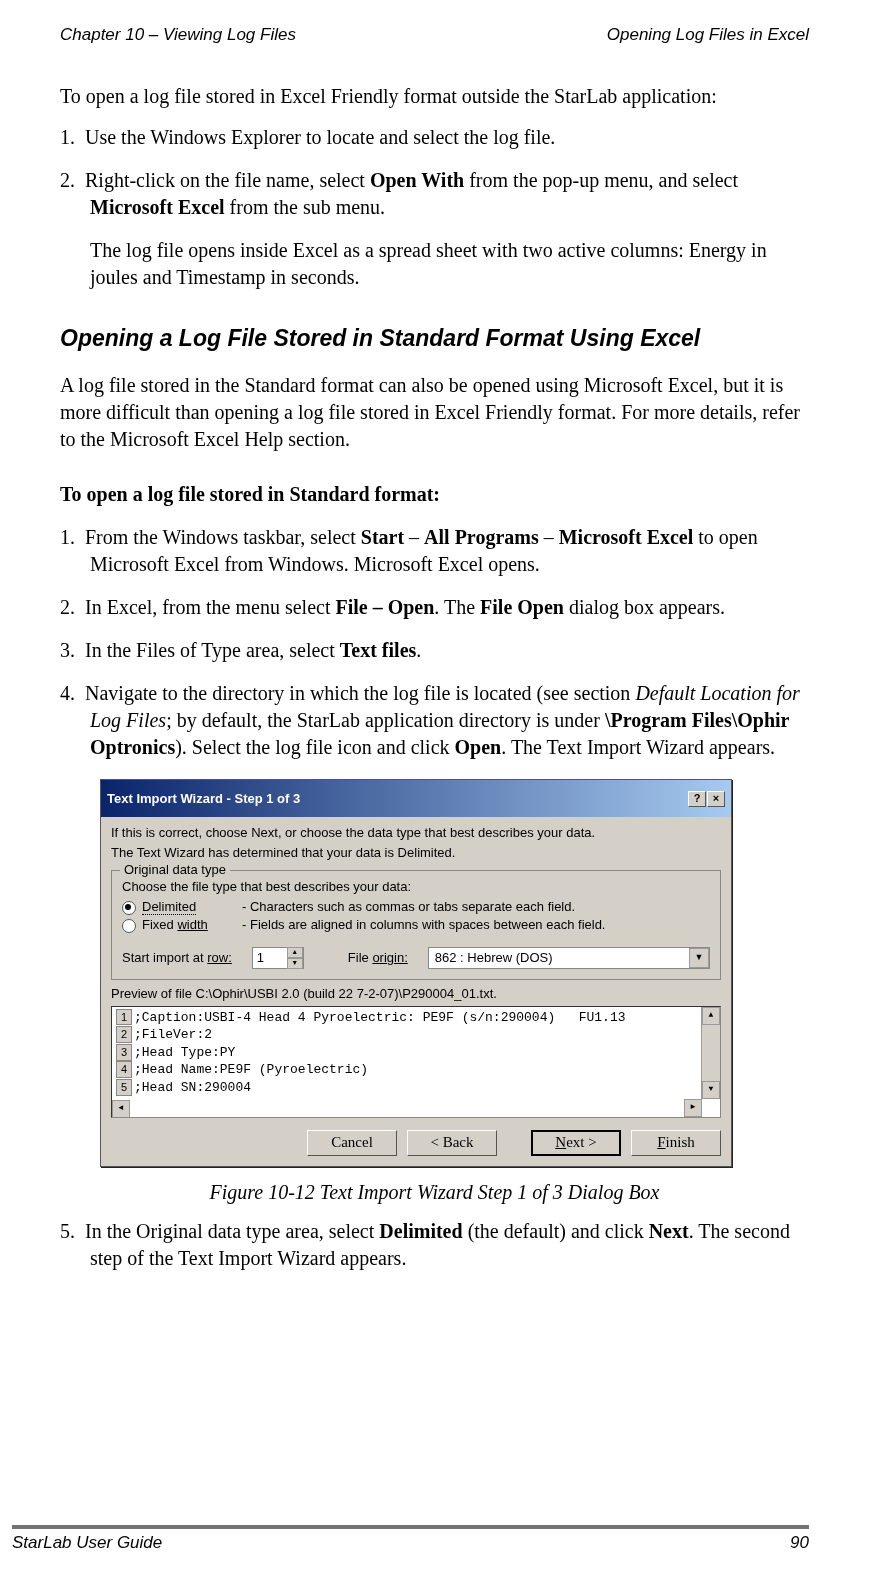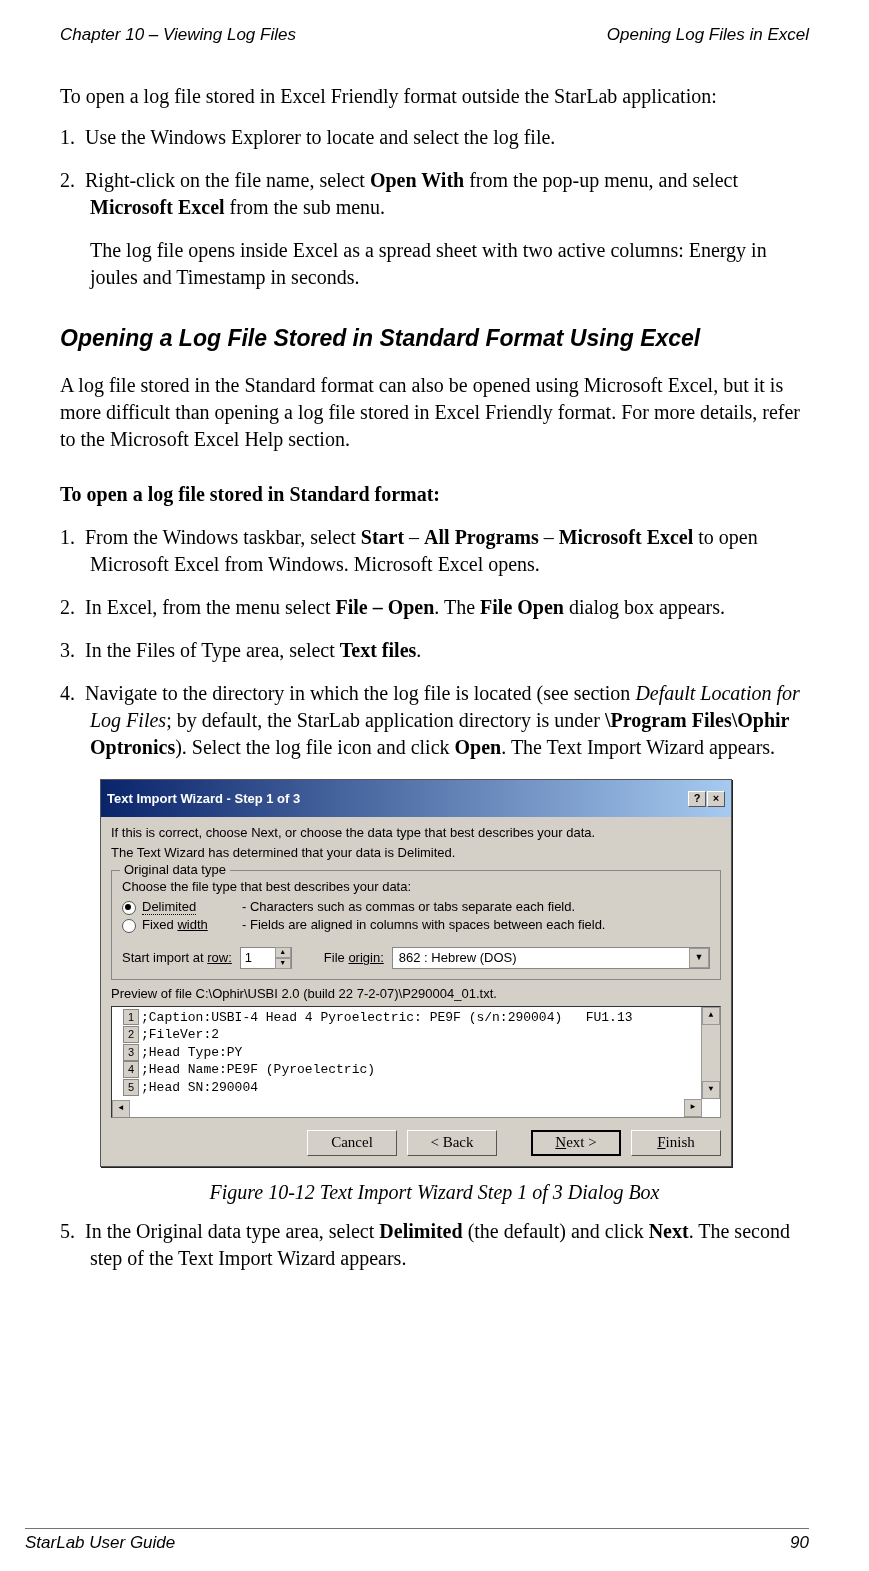--- a/index.html
+++ b/index.html
@@ -126,42 +126,42 @@
     width: 12px; height: 12px; border: 1px solid #555; border-radius: 50%; background: #fff; margin-right: 6px; margin-top: 2px; display:inline-block; position:relative;
   }
   .radio-row .rb.selected::after {
     content:""; position:absolute; top:2px; left:2px; width:6px; height:6px; background:#000; border-radius:50%;
   }
   .radio-row .lbl { width: 100px; }
   .radio-row .lbl .dotted { border-bottom: 1px dotted #000; }
   .import-row {
     display: flex;
     align-items: center;
-    gap: 8px;
+    gap: 20px;
     margin-top: 14px;
     font-size: 13px;
   }
   .import-row .numbox {
     width: 50px; height: 20px; background:#fff; border:1px solid #888; display:flex; align-items:center;
   }
   .import-row .numbox .val { flex:1; padding-left:4px; }
   .import-row .numbox .spinner { width:16px; display:flex; flex-direction:column;}
   .import-row .numbox .spinner span { height:9px; border:1px solid #999; background:#d4d0c8; font-size:7px; text-align:center; line-height:7px;}
   .import-row .combo {
     flex:1; height:20px; background:#fff; border:1px solid #888; display:flex; align-items:center; justify-content:space-between; padding-left:6px;
   }
   .import-row .combo .arrow { width:18px; height:18px; background:#d4d0c8; border:1px solid #999; text-align:center; font-size:9px; line-height:16px;}
   .preview-label { margin: 16px 0 6px 0; font-size:13px; }
   .preview-box {
     background:#fff; border:1px inset #888; padding:0; height:110px; position:relative;
     font-family: "Courier New", monospace;
     font-size: 13px;
     overflow:hidden;
   }
-  .preview-lines { padding: 2px 4px; margin-left: 7px; }
+  .preview-lines { padding: 2px 4px; }
   .preview-lines div { white-space: pre; line-height: 1.35; }
   .preview-lines .ln { display:inline-block; width:14px; text-align:center; border:1px solid #888; background:#d4d0c8; font-family:Tahoma, Arial, sans-serif; font-size:11px; margin-right:2px;}
   .scroll-v { position:absolute; right:0; top:0; bottom:18px; width:18px; background:#d4d0c8; border-left:1px solid #999;}
   .scroll-v .up, .scroll-v .down { height:16px; border:1px solid #999; background:#d4d0c8; text-align:center; font-size:8px; line-height:14px;}
   .scroll-v .down { position:absolute; bottom:0; left:0; right:0;}
   .scroll-h { position:absolute; left:0; right:0; bottom:0; height:18px;}
   .scroll-h .left, .scroll-h .right { width:16px; height:16px; border:1px solid #999; background:#d4d0c8; display:inline-block; text-align:center; font-size:8px; line-height:14px;}
   .scroll-h .right { float:right; margin-right:18px;}
   .wizard-buttons {
     display:flex; justify-content:flex-end; gap:10px; margin-top:12px;
@@ -173,23 +173,23 @@
   .wizard-buttons button.default { border:2px solid #000;margin-left:24px; }
   .figcaption {
     text-align: center;
     font-style: italic;
     margin: 12px 0 12px 0;
     font-size: 20px;
   }
   .footer {
     position: absolute;
     bottom: 18px;
-    left: 25px;
+    left: 12px;
     right: 60px;
-    border-top: 1px solid #737373;
+    border-top: 4px solid #737373;
     padding-top: 4px;
     display: flex;
     justify-content: space-between;
     font-family: Arial, Helvetica, sans-serif;
     font-style: italic;
     font-size: 17px;
   }
   .u { text-decoration: underline; }
 </style>
 </head>

